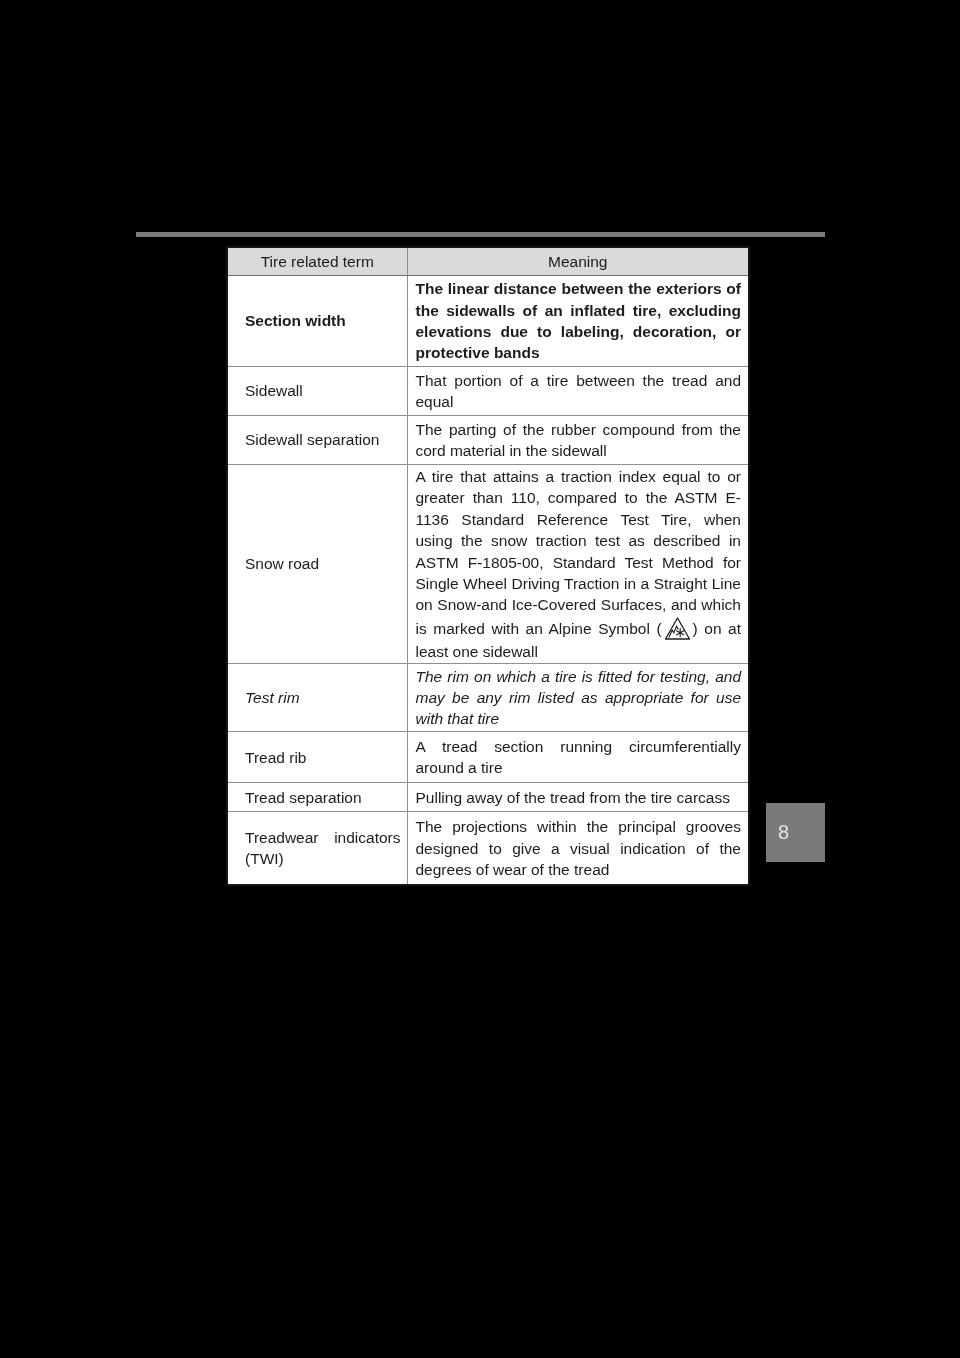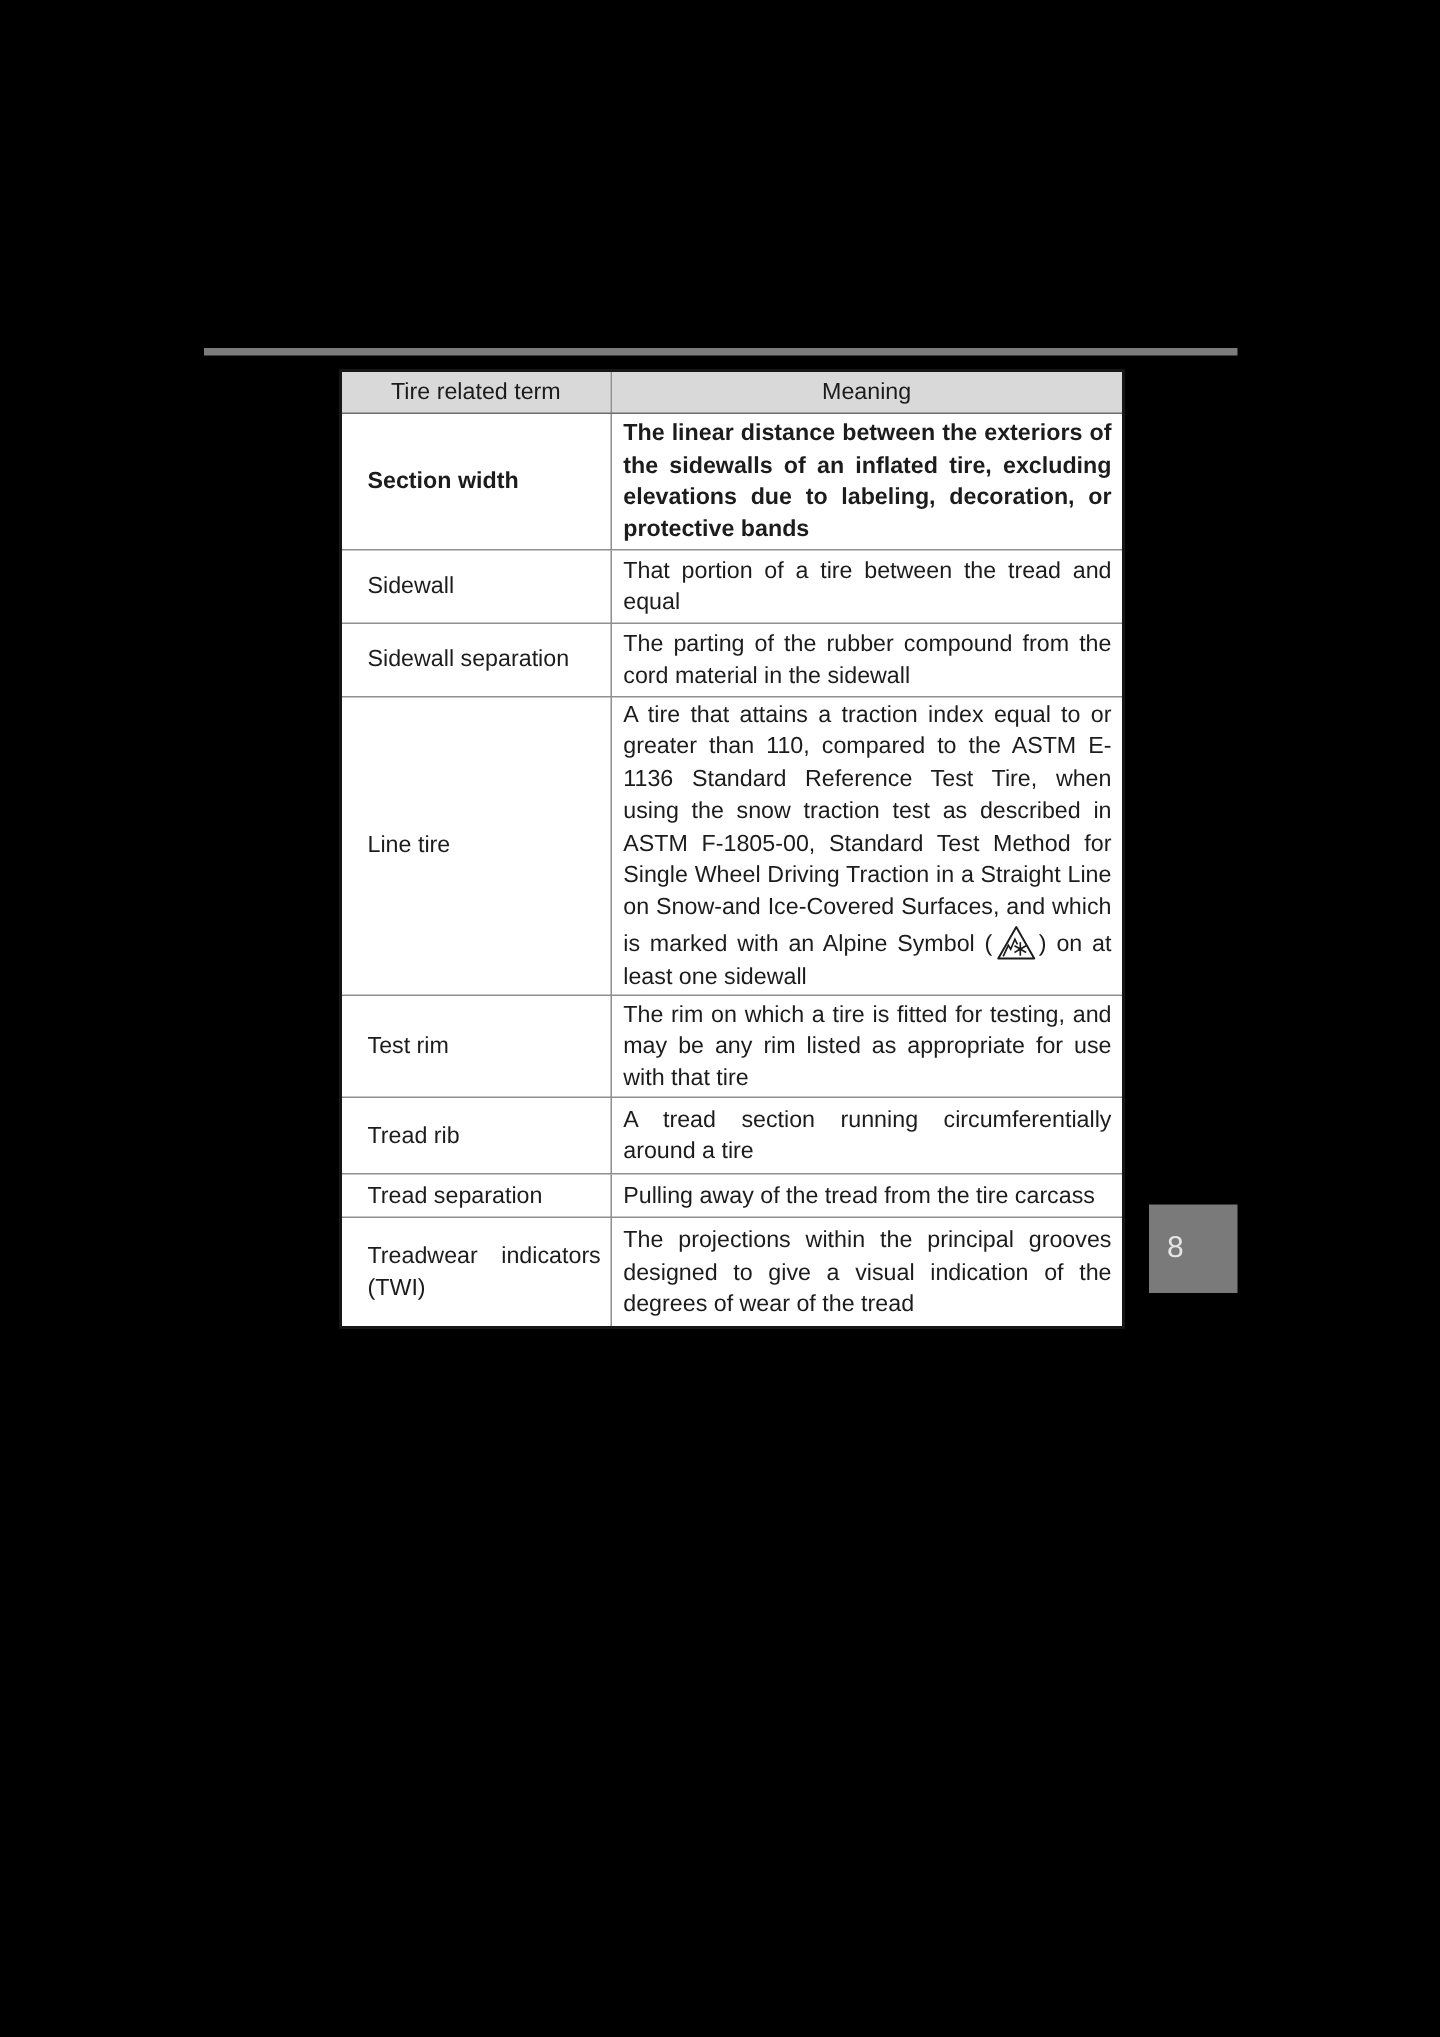--- a/index.html
+++ b/index.html
@@ -49,21 +49,21 @@
   }
   td.meaning {
     padding:1px 7px 1px 8px;
     text-align:justify;
     vertical-align:middle;
   }
   tr.r0 td { height:86px;font-weight:bold; }
   tr.r1 td { height:44px; }
   tr.r2 td { height:44px; }
   tr.r3 td { height:190px; }
-  tr.r4 td { height:63px; }
+  tr.r4 td { height:63px;font-style:italic; }
   tr.r5 td { height:45px; }
   tr.r6 td { height:46px; }
   tr.r7 td { height:24px; }
   tr.r8 td { height:68px; }
   tr.r9 td { height:45px; }
 
   .alpine-icon {
     display:inline-block;
     width:27px; height:25px;
     vertical-align:-7px;
@@ -115,21 +115,21 @@
       </tr>
       <tr class="r1">
         <td class="term">Sidewall</td>
         <td class="meaning">That portion of a tire between the tread and equal</td>
       </tr>
       <tr class="r2">
         <td class="term">Sidewall separation</td>
         <td class="meaning">The parting of the rubber compound from the cord material in the sidewall</td>
       </tr>
       <tr class="r3">
-        <td class="term">Line tire</td>
+        <td class="term">Snow road</td>
         <td class="meaning">
           <span>A tire that attains a traction index equal to or greater than 110, compared to the ASTM E-1136 Standard Reference Test Tire, when using the snow traction test as described in ASTM F-1805-00, Standard Test Method for Single Wheel Driving Traction in a Straight Line on Snow-and Ice-Covered Surfaces, and which is marked with an Alpine Symbol (</span><svg class="alpine-icon" viewBox="0 0 27 25" xmlns="http://www.w3.org/2000/svg">
             <path d="M13.5 2 L25.5 23 L1.5 23 Z" fill="none" stroke="#1c1c1c" stroke-width="1.3" stroke-linejoin="round"></path>
             <path d="M4.8 21.6 L8.2 14.2 L9.8 16.8 L12.6 10.2 L14.3 13.6" fill="none" stroke="#1c1c1c" stroke-width="1.1"></path>
             <g stroke="#1c1c1c" stroke-width="1.1">
               <line x1="16.2" y1="12.2" x2="16.2" y2="21.2"></line>
               <line x1="12.3" y1="14.45" x2="20.1" y2="18.95"></line>
               <line x1="12.3" y1="18.95" x2="20.1" y2="14.45"></line>
             </g>
             <circle cx="16.2" cy="16.7" r="1.1" fill="#1c1c1c"></circle>

